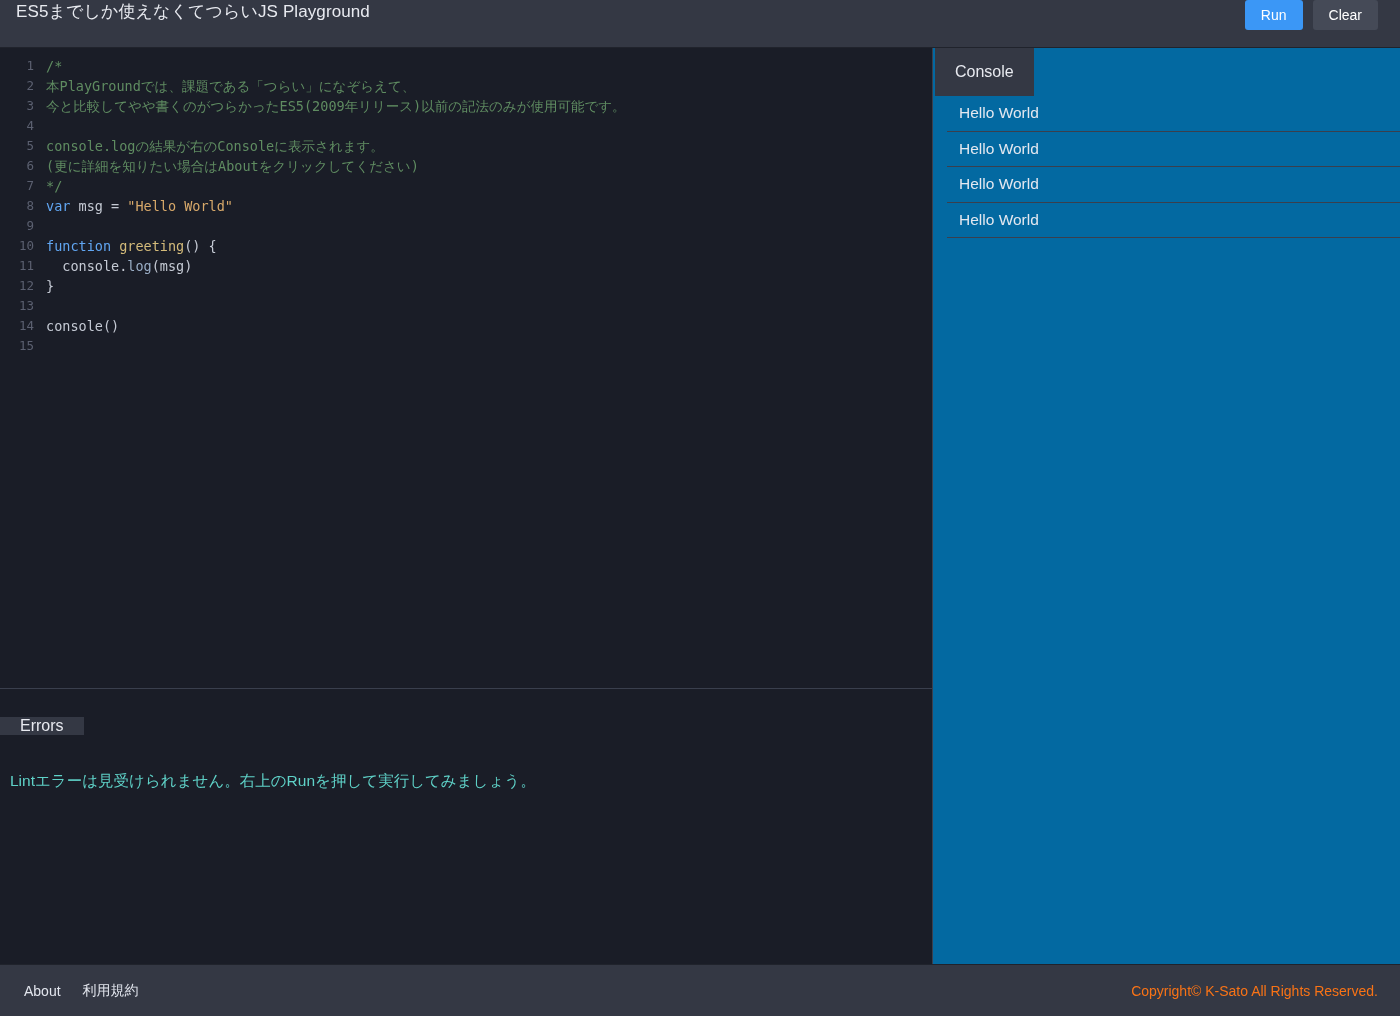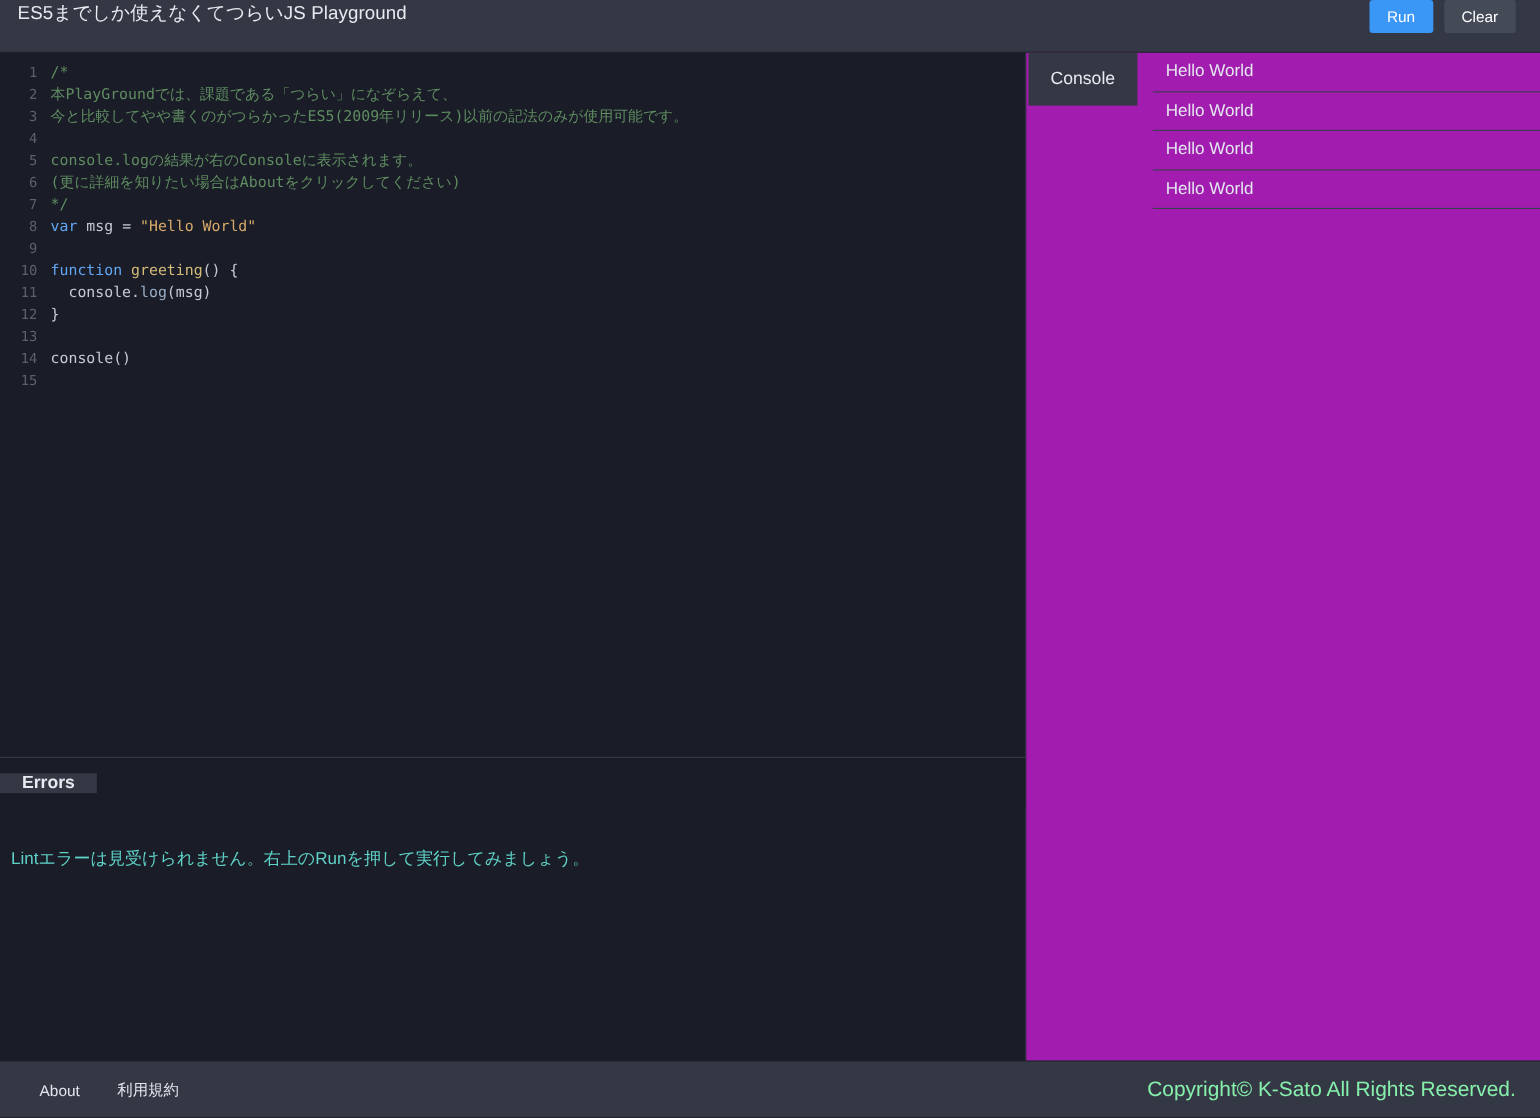--- a/index.html
+++ b/index.html
@@ -122,23 +122,22 @@
     min-height: 276px;
     background: #1a1d27;
     border-top: 1px solid #3a3f4d;
     display: flex;
     flex-direction: column;
   }
   .tabbar {
     height: 46px;
     min-height: 46px;
     display: flex;
-    align-items: center;
-    background: #1a1d27;
-    font-weight: bold;
+    align-items: flex-end;
+    background: #1a1d27;
   }
   .tab {
     display: flex;
     align-items: center;
     padding: 0 20px;
     background: #343844;
     color: #e8eaf0;
     font-size: 16px;
     cursor: pointer;
     white-space: nowrap;
@@ -151,23 +150,23 @@
   .errors-msg {
     color: #5fd2c8;
     font-size: 15.5px;
     line-height: 1.5;
   }
 
   
   .console-col {
     flex: 1;
     display: flex;
-    flex-direction: row;
+    flex-direction: column;
     min-width: 0;
-    background: #a21caf;
+    background: #0369a1;
   }
   .console-tabbar {
     height: 48px;
     min-height: 48px;
     display: flex;
     align-items: stretch;
     padding-left: 2px;
   }
   .console-list {
     flex: 1;
@@ -200,25 +199,24 @@
     display: flex;
     align-items: center;
     gap: 22px;
   }
   .footer-link {
     color: #e3e6ee;
     font-size: 14px;
     text-decoration: none;
     cursor: pointer;
     white-space: nowrap;
-    margin-left: 12px;
   }
   .copyright {
-    color: #86efac;
-    font-size: 19px;
+    color: #f97316;
+    font-size: 14px;
     white-space: nowrap;
   }
 </style>
 </head>
 <body>
 
 <div id="app">
 
   <div class="header">
     <div class="app-title">ES5までしか使えなくてつらいJS Playground</div>

